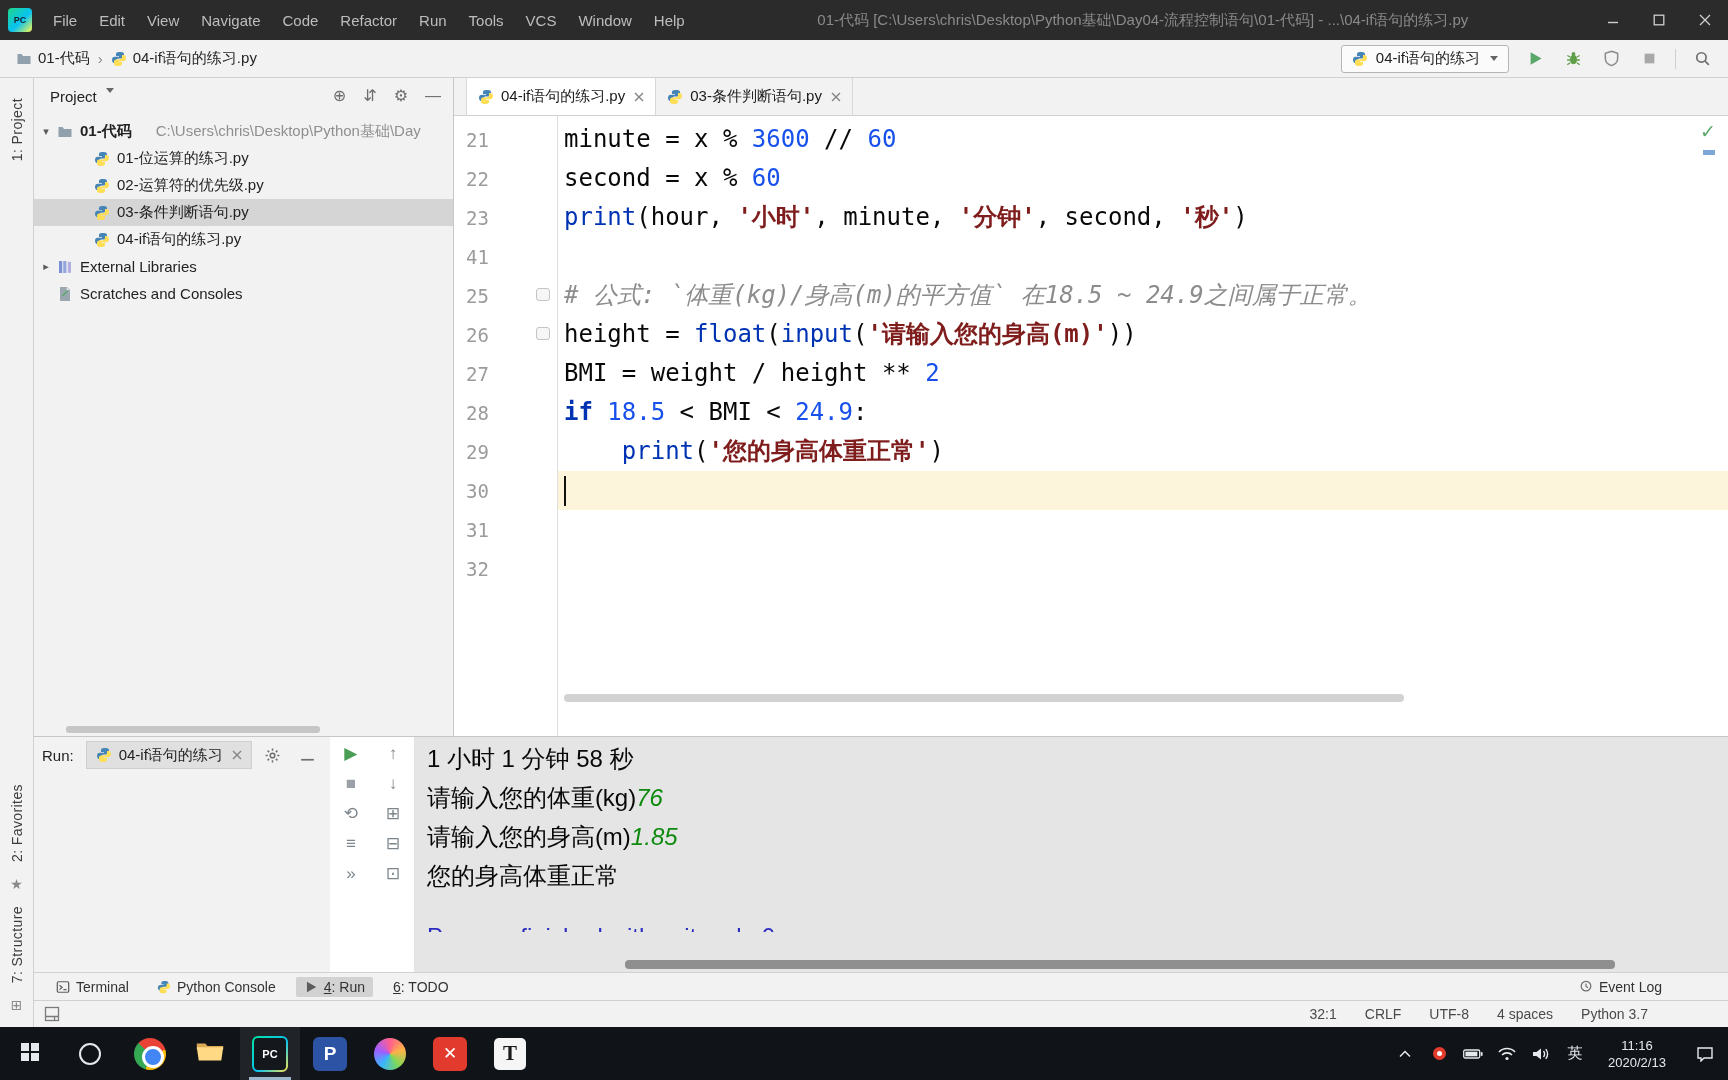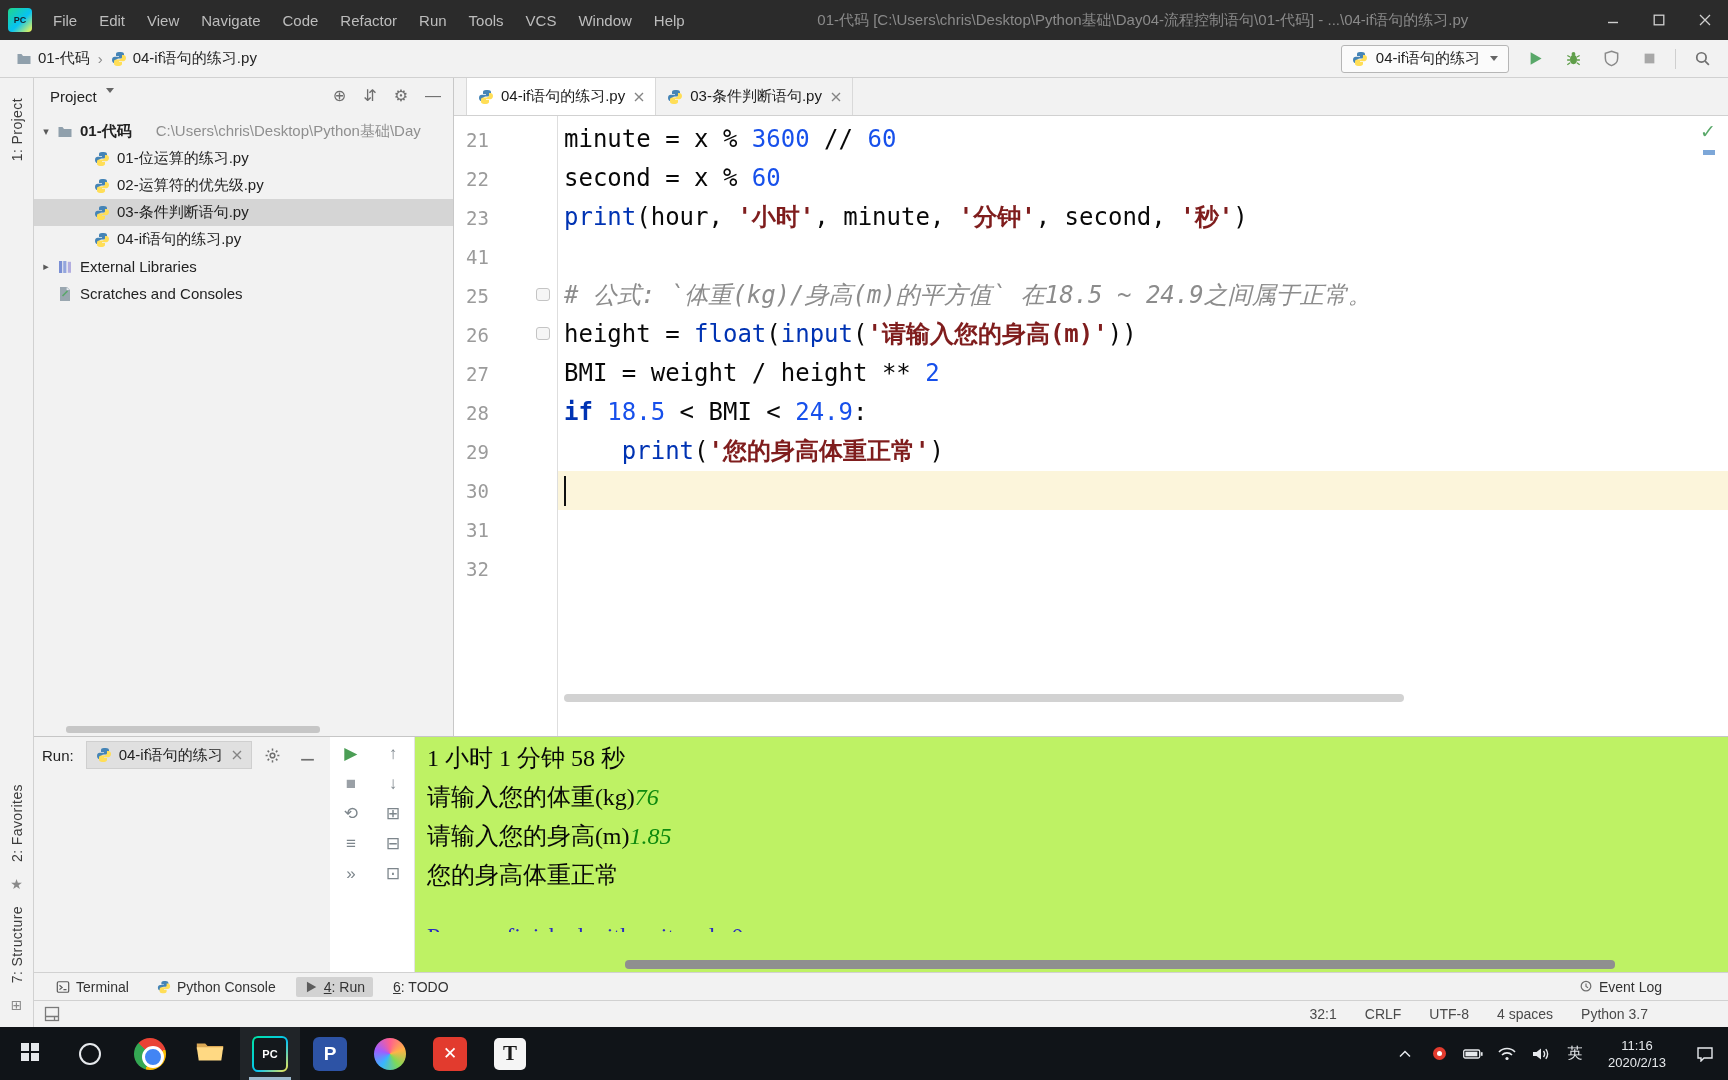--- a/index.html
+++ b/index.html
@@ -86,21 +86,21 @@
 
 .run-panel{flex:0 0 236px;border-top:1px solid #c6c6c6;background:#f2f2f2;display:flex;flex-direction:row;min-height:0}
 .rp-header{height:36px;display:flex;align-items:center;padding:0 14px 0 8px;font-size:15px;color:#222;gap:12px;flex:0 0 auto}
 .rp-tab{display:flex;align-items:center;gap:7px;background:#e0e0e0;border:1px solid #cfcfcf;height:28px;padding:0 9px;white-space:nowrap}
 .rp-actions{margin-left:auto;display:flex;gap:18px;align-items:center}
 .rp-actions .svg-icon{width:17px;height:17px}
 .rp-body{flex:1;display:flex;min-height:0;background:#fff}
 .rp-cols{display:flex;border-right:1px solid #e3e3e3;background:#fff;flex:0 0 auto}
 .rp-col{width:42px;display:flex;flex-direction:column;align-items:center;padding-top:8px;gap:13px}
 .rp-btn{font-size:17px;line-height:1;color:#7d868c;cursor:default}
-.console{flex:1;background:#bef264;padding:2px 0 0 12px;font-family:Liberation Serif, serif;position:relative;min-width:0;overflow:hidden}
+.console{flex:1;background:#e5e5e5;padding:2px 0 0 12px;font-family:Liberation Sans, sans-serif;position:relative;min-width:0;overflow:hidden}
 .console-line{height:39px;line-height:39px;font-size:24px;white-space:pre}
 .console-line.clipped{height:15px;overflow:hidden;margin-top:22px}
 .seg-out{color:#080808}
 .seg-user{color:#0e8a0e;font-style:italic}
 .seg-sys{color:#2b2bc0}
 .console-scroll{position:absolute;bottom:3px;left:210px;width:990px;height:9px;border-radius:4px;background:#8f8f8f}
 
 
 .toolwin{height:28px;border-top:1px solid #d1d1d1;display:flex;align-items:center;font-size:14px;color:#333;padding:0 10px 0 14px;background:#f2f2f2;flex:0 0 auto}
 .tw-item{display:flex;align-items:center;gap:6px;padding:2px 8px;margin-right:12px;border-radius:2px;white-space:nowrap}

